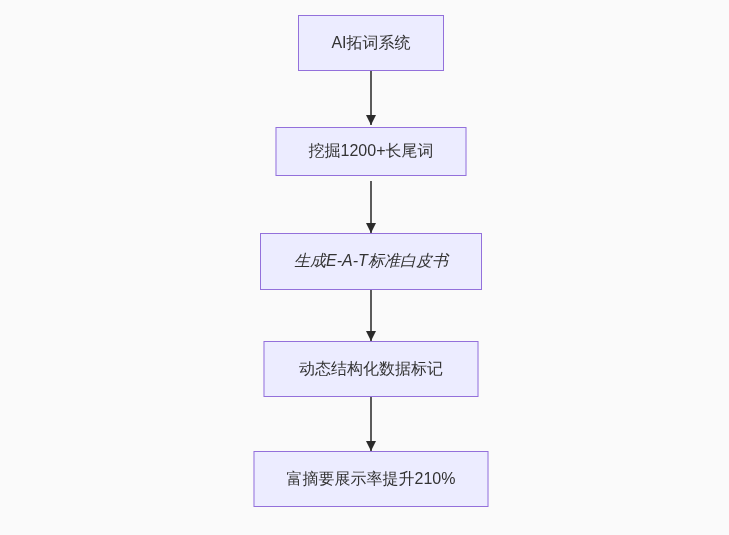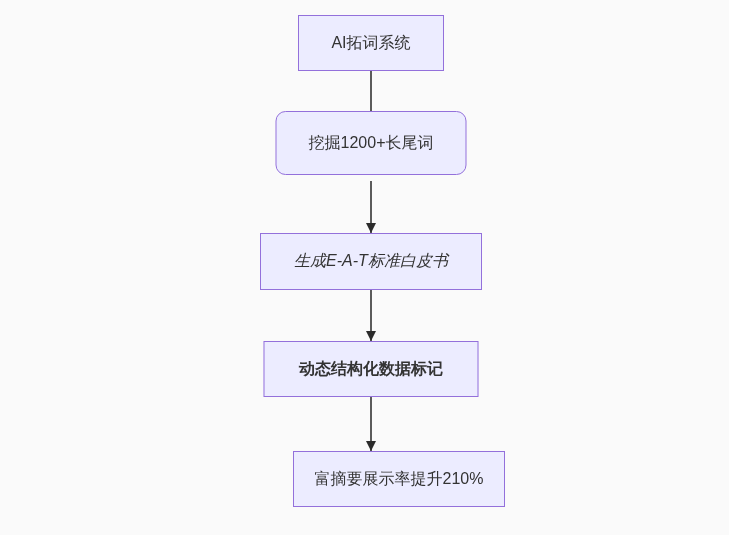--- a/index.html
+++ b/index.html
@@ -24,24 +24,24 @@
     border: 1px solid #9370DB;
     color: #333333;
     font-size: 16px;
     display: flex;
     align-items: center;
     justify-content: center;
     text-align: right;
     white-space: nowrap;
   }
   .node-1 { top: 15px;  width: 146px; height: 56px; }
-  .node-2 { top: 111px; width: 191px; height: 64px; border-radius: 10px; }
+  .node-2 { top: 127px; width: 191px; height: 49px; }
   .node-3 { top: 233px; width: 222px; height: 57px; font-style: italic; }
-  .node-4 { top: 341px; width: 215px; height: 56px; font-weight: bold; }
-  .node-5 { top: 451px; width: 212px; height: 56px; margin-left: 28px; }
+  .node-4 { top: 341px; width: 215px; height: 56px; }
+  .node-5 { top: 451px; width: 235px; height: 56px; }
 
   .edge {
     position: absolute;
     left: 370px;
     width: 2px;
     background: #5b5b5b;
   }
   .edge::after {
     content: "";
     position: absolute;

